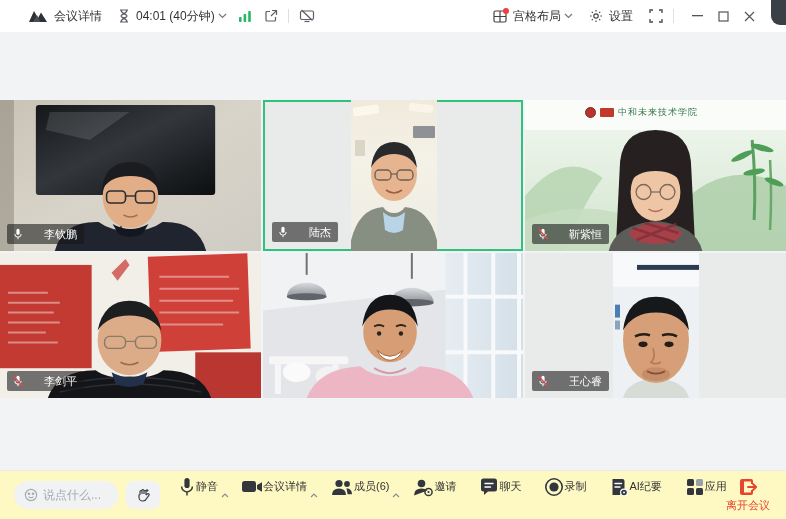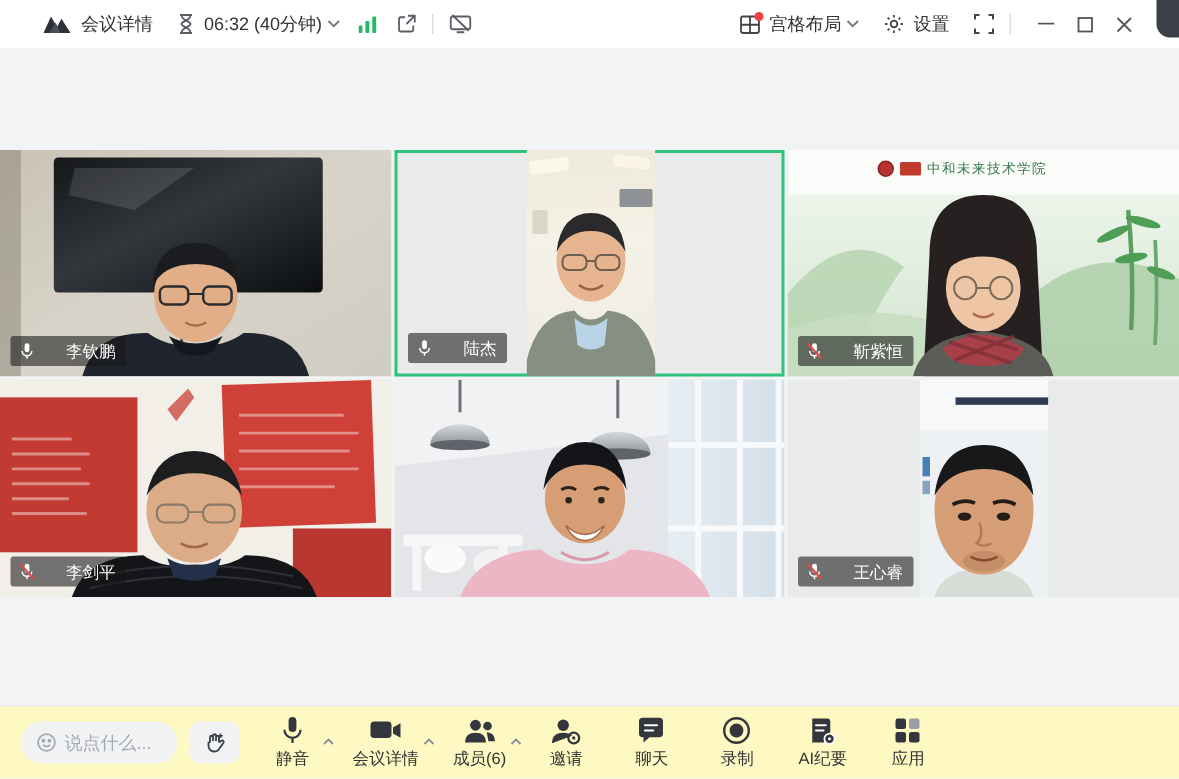--- a/index.html
+++ b/index.html
@@ -34,21 +34,21 @@
   .banner { position:absolute; top:6px; left:60px; right:4px; display:flex; align-items:center; gap:4px; z-index:2; }
   .seal { width:11px; height:11px; border-radius:50%; background:#b5342e; border:1.5px solid #8e241f; flex:none; }
   .mini-logo { width:14px; height:9px; background:#c0392b; border-radius:1px; flex:none; }
   .banner-text { font-size:9px; color:#37794c; letter-spacing:1px; white-space:nowrap; overflow:hidden; }
 
   
   .toolbar { position:absolute; left:0; bottom:0; width:786px; height:49px; background:#fef9c3; border-top:1px solid #ebebeb; }
   .chat-pill { position:absolute; left:14px; top:10px; width:104px; height:28px; background:#f1f2f4; border-radius:15px; display:flex; align-items:center; gap:5px; padding:0 10px; color:#a6aab1; font-size:12px; }
   .hand-btn { position:absolute; left:126px; top:10px; width:34px; height:28px; background:#f1f2f4; border-radius:8px; display:flex; align-items:center; justify-content:center; }
   .tool-center { position:absolute; left:178px; top:4px; height:42px; display:flex; align-items:flex-start; gap:23px; }
-  .tool-item { display:flex; flex-direction:column; align-items:center; width:auto; min-width:34px; cursor:default; position:relative; }
+  .tool-item { display:flex; flex-direction:row; align-items:center; width:auto; min-width:34px; cursor:default; position:relative; }
   .tool-icon { height:22px; display:flex; align-items:flex-end; justify-content:center; }
   .tool-label { font-size:11px; color:#333; margin-top:1px; white-space:nowrap; }
   .tool-chev { position:absolute; right:-11px; top:9px; }
   .leave-btn { position:absolute; right:16px; top:4px; display:flex; flex-direction:column; align-items:center; }
   .leave-label { font-size:11px; color:#e8432e; margin-top:1px; white-space:nowrap; }
 </style>
 </head>
 <body>
 
 <div class="titlebar">
@@ -58,21 +58,21 @@
           <path d="M1 13 L6 2 L10 9 L13 3.5 L19 13 Z" fill="#2e3138"></path>
           <path d="M5 13 L9 6 L12.5 13 Z" fill="#4a4e57"></path>
         </svg>
     </span>
     <span class="tb-text tb-gap-s">会议详情</span>
     <span class="tb-icon tb-gap-l">
       <svg width="12" height="14" viewBox="0 0 12 14" fill="none" stroke="#5a5e66" stroke-width="1.2">
           <path d="M2 1 h8 M2 13 h8 M3 1 c0 4 6 4 6 6 c0 2 -6 2 -6 6 M9 1 c0 4 -6 4 -6 6 c0 2 6 2 6 6"></path>
         </svg>
     </span>
-    <span class="tb-text tb-gap-s">06:32 (40分钟)</span>
+    <span class="tb-text tb-gap-s">04:01 (40分钟)</span>
     <span class="tb-icon chev">
       <svg width="9" height="6" viewBox="0 0 9 6" fill="none" stroke="#777" stroke-width="1.2">
           <path d="M1 1 L4.5 4.5 L8 1"></path>
         </svg>
     </span>
     <span class="tb-icon tb-gap-m">
       <svg width="13" height="12" viewBox="0 0 13 12">
           <rect x="0" y="7" width="2.6" height="5" rx="0.8" fill="#25b864"></rect>
           <rect x="4.6" y="4" width="2.6" height="8" rx="0.8" fill="#25b864"></rect>
           <rect x="9.2" y="1" width="2.6" height="11" rx="0.8" fill="#25b864"></rect>
@@ -494,13 +494,22 @@
             <rect x="11" y="2" width="7" height="7" rx="1.5" fill="#9aa0a8"></rect>
             <rect x="2" y="11" width="7" height="7" rx="1.5" fill="#33373d"></rect>
             <rect x="11" y="11" width="7" height="7" rx="1.5" fill="#33373d"></rect>
           </svg>
       </span>
       <span class="tool-label">应用</span>
     </div>
 
   </div>
 
+  <div class="leave-btn">
+    <span class="tool-icon">
+      <svg width="20" height="20" viewBox="0 0 20 20">
+          <path d="M4 2 h9 a2 2 0 0 1 2 2 v3 h-2 V4.5 H6 v11 h7 V13 h2 v3 a2 2 0 0 1 -2 2 H4 a2 2 0 0 1 -2 -2 V4 a2 2 0 0 1 2 -2 Z" fill="#e8432e"></path>
+          <path d="M10 10 h8 M15 7 l3.2 3 L15 13" stroke="#e8432e" stroke-width="1.8" fill="none" stroke-linecap="round" stroke-linejoin="round"></path>
+        </svg>
+    </span>
+    <span class="leave-label">离开会议</span>
+  </div>
 </div>
 
 </body></html>

